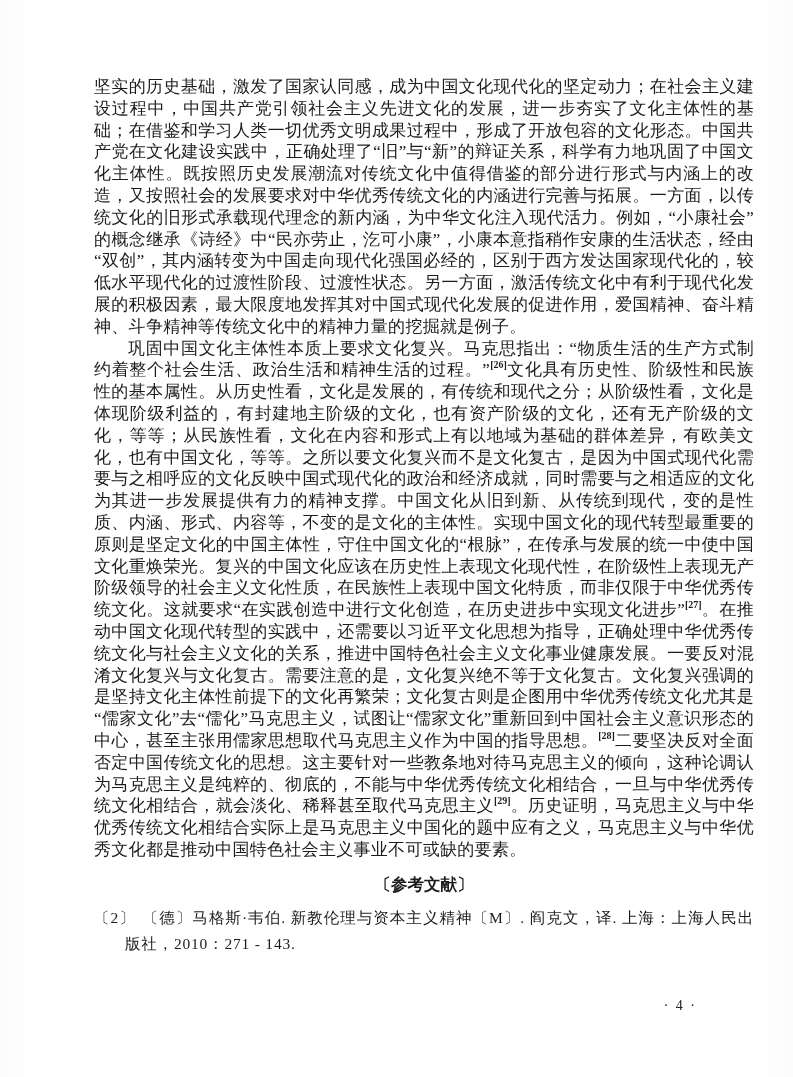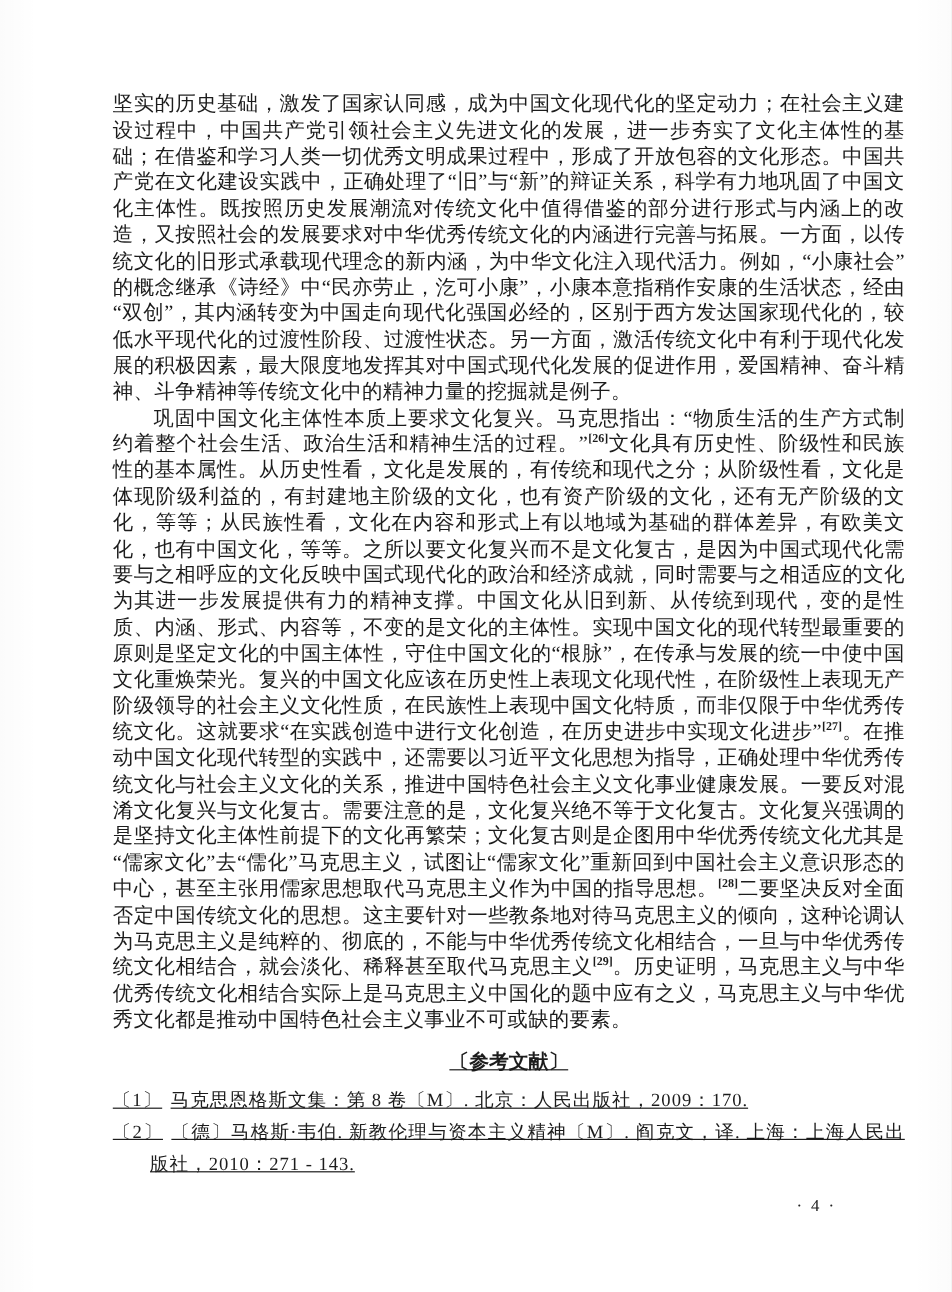--- a/index.html
+++ b/index.html
@@ -37,21 +37,20 @@
   }
   sup.cite {
     font-size: 10px;
     line-height: 0;
     vertical-align: super;
     letter-spacing: 0;
     font-weight: bold;
   }
   .ref-section {
     margin-top: 13px;
-    text-decoration: underline;
   }
   .ref-title {
     text-align: center;
     font-weight: bold;
     font-size: 16.5px;
     line-height: 22px;
     margin: 0 0 9px 0;
   }
   .ref-item {
     font-size: 15.5px;
@@ -78,19 +77,18 @@
 
 <div class="page">
   <div class="content">
     <div id="article-body">
         <p class="para">坚实的历史基础，激发了国家认同感，成为中国文化现代化的坚定动力；在社会主义建设过程中，中国共产党引领社会主义先进文化的发展，进一步夯实了文化主体性的基础；在借鉴和学习人类一切优秀文明成果过程中，形成了开放包容的文化形态。中国共产党在文化建设实践中，正确处理了“旧”与“新”的辩证关系，科学有力地巩固了中国文化主体性。既按照历史发展潮流对传统文化中值得借鉴的部分进行形式与内涵上的改造，又按照社会的发展要求对中华优秀传统文化的内涵进行完善与拓展。一方面，以传统文化的旧形式承载现代理念的新内涵，为中华文化注入现代活力。例如，“小康社会”的概念继承《诗经》中“民亦劳止，汔可小康”，小康本意指稍作安康的生活状态，经由“双创”，其内涵转变为中国走向现代化强国必经的，区别于西方发达国家现代化的，较低水平现代化的过渡性阶段、过渡性状态。另一方面，激活传统文化中有利于现代化发展的积极因素，最大限度地发挥其对中国式现代化发展的促进作用，爱国精神、奋斗精神、斗争精神等传统文化中的精神力量的挖掘就是例子。</p>
         <p class="para indent">巩固中国文化主体性本质上要求文化复兴。马克思指出：“物质生活的生产方式制约着整个社会生活、政治生活和精神生活的过程。”<sup class="cite">[26]</sup>文化具有历史性、阶级性和民族性的基本属性。从历史性看，文化是发展的，有传统和现代之分；从阶级性看，文化是体现阶级利益的，有封建地主阶级的文化，也有资产阶级的文化，还有无产阶级的文化，等等；从民族性看，文化在内容和形式上有以地域为基础的群体差异，有欧美文化，也有中国文化，等等。之所以要文化复兴而不是文化复古，是因为中国式现代化需要与之相呼应的文化反映中国式现代化的政治和经济成就，同时需要与之相适应的文化为其进一步发展提供有力的精神支撑。中国文化从旧到新、从传统到现代，变的是性质、内涵、形式、内容等，不变的是文化的主体性。实现中国文化的现代转型最重要的原则是坚定文化的中国主体性，守住中国文化的“根脉”，在传承与发展的统一中使中国文化重焕荣光。复兴的中国文化应该在历史性上表现文化现代性，在阶级性上表现无产阶级领导的社会主义文化性质，在民族性上表现中国文化特质，而非仅限于中华优秀传统文化。这就要求“在实践创造中进行文化创造，在历史进步中实现文化进步”<sup class="cite">[27]</sup>。在推动中国文化现代转型的实践中，还需要以习近平文化思想为指导，正确处理中华优秀传统文化与社会主义文化的关系，推进中国特色社会主义文化事业健康发展。一要反对混淆文化复兴与文化复古。需要注意的是，文化复兴绝不等于文化复古。文化复兴强调的是坚持文化主体性前提下的文化再繁荣；文化复古则是企图用中华优秀传统文化尤其是“儒家文化”去“儒化”马克思主义，试图让“儒家文化”重新回到中国社会主义意识形态的中心，甚至主张用儒家思想取代马克思主义作为中国的指导思想。<sup class="cite">[28]</sup>二要坚决反对全面否定中国传统文化的思想。这主要针对一些教条地对待马克思主义的倾向，这种论调认为马克思主义是纯粹的、彻底的，不能与中华优秀传统文化相结合，一旦与中华优秀传统文化相结合，就会淡化、稀释甚至取代马克思主义<sup class="cite">[29]</sup>。历史证明，马克思主义与中华优秀传统文化相结合实际上是马克思主义中国化的题中应有之义，马克思主义与中华优秀文化都是推动中国特色社会主义事业不可或缺的要素。</p>
       </div>
     <div class="ref-section">
       <div class="ref-title">〔参考文献〕</div>
       <div id="ref-list">
-          <div class="ref-item"><span class="ref-label">〔1〕</span><span>马克思恩格斯文集：第 8 卷〔M〕. 北京：人民出版社，2009：170.</span></div>
           <div class="ref-item"><span class="ref-label">〔2〕</span><span>〔德〕马格斯·韦伯. 新教伦理与资本主义精神〔M〕. 阎克文，译. 上海：上海人民出版社，2010：271 - 143.</span></div>
         </div>
     </div>
   </div>
   <div class="page-number">· 4 ·</div>
 </div>
 
 </body></html>

